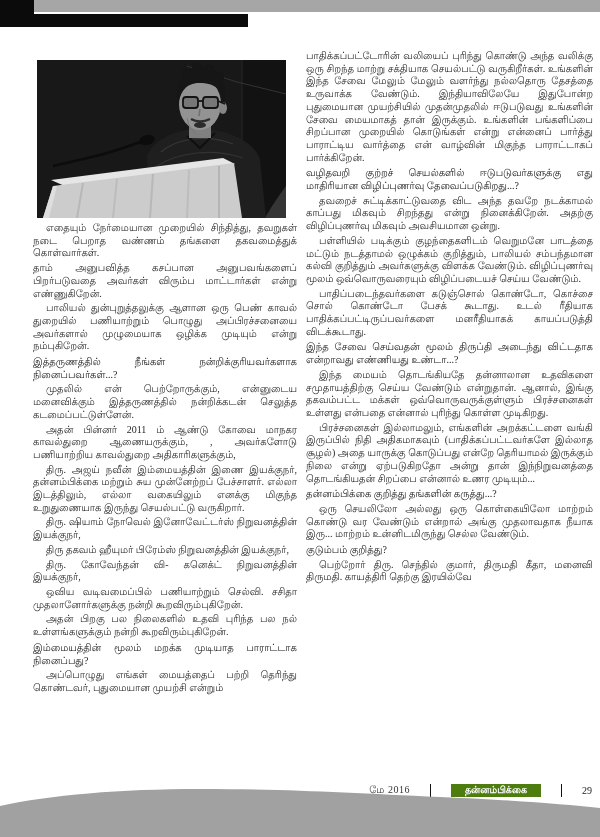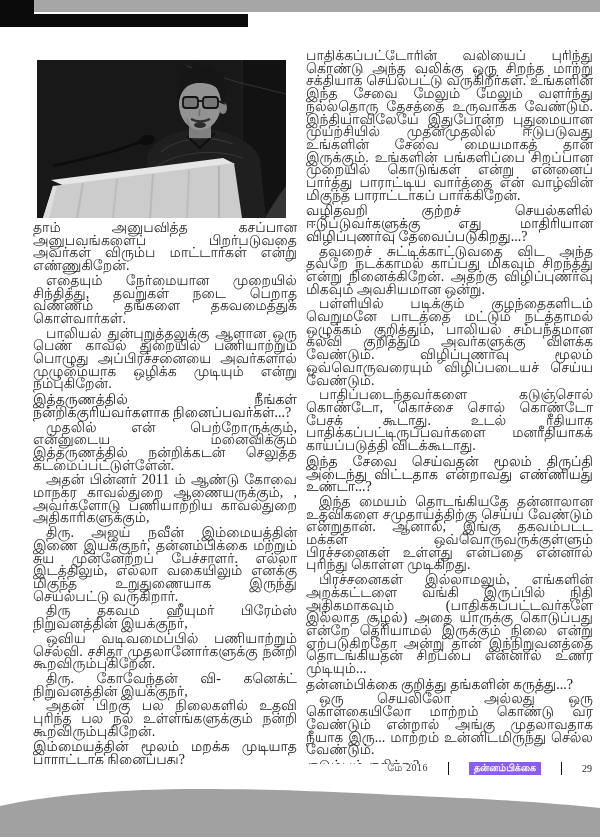--- a/index.html
+++ b/index.html
@@ -7,30 +7,30 @@
     position:relative;width:600px;height:837px;background:#ffffff;overflow:hidden;
     font-family:"Liberation Serif","DejaVu Serif",serif;color:#262626;
   }
   
   .hdr-gray{position:absolute;left:33px;top:0;width:567px;height:12px;background:#a6a6a6;}
   .hdr-black-sq{position:absolute;left:0;top:0;width:34px;height:15px;background:#0b0b0b;}
   .hdr-black-bar{position:absolute;left:0;top:14px;width:248px;height:13px;background:#0b0b0b;}
   
   .photo{position:absolute;left:37px;top:60px;width:249px;height:158px;display:block;}
   
-  .col{position:absolute;text-align:justify;font-size:14px;line-height:12.7px;overflow:hidden;}
+  .col{position:absolute;text-align:justify;font-size:10px;line-height:12.7px;overflow:hidden;}
   .col-left{left:33px;top:222px;width:264px;height:542px;}
   .col-right{left:306px;top:50px;width:287px;height:714px;}
   .para{margin:0 0 2px 0;text-indent:13px;}
   .para.flush{text-indent:0;}
   .q{margin:3px 0 2px 0;font-weight:normal;color:#161616;text-indent:0;}
   
-  .footer{position:absolute;right:8px;top:762px;display:flex;align-items:center;gap:20px;font-size:10px;color:#333;}
+  .footer{position:absolute;right:8px;top:784px;display:flex;align-items:center;gap:20px;font-size:10px;color:#333;}
   .footer .vbar{width:1px;height:13px;background:#111;display:inline-block;}
-  .footer .mag{background:#8b5cf6;color:#ffffff;font-weight:bold;padding:0 5px;line-height:13px;font-size:9.5px;}
+  .footer .mag{background:#4d7c0f;color:#ffffff;font-weight:bold;padding:0 14px;line-height:13px;font-size:9.5px;}
   .footer .pnum{color:#222;}
   .footer .date{letter-spacing:0.5px;}
   
   .wave{position:absolute;left:0;bottom:0;width:600px;height:77px;display:block;}
 </style>
 </head>
 <body>
 
 <div class="page">
 
@@ -77,32 +77,34 @@
     <polygon points="16,126 197,103 205,158 6,158" fill="#cccccc"></polygon>
     <line x1="46" y1="123" x2="40" y2="158" stroke="#b8b8b8" stroke-width="2"></line>
     <line x1="80" y1="119" x2="76" y2="158" stroke="#bcbcbc" stroke-width="2"></line>
     <line x1="116" y1="114" x2="113" y2="158" stroke="#b8b8b8" stroke-width="2"></line>
     <line x1="152" y1="110" x2="150" y2="158" stroke="#bdbdbd" stroke-width="2"></line>
     <line x1="182" y1="106" x2="182" y2="158" stroke="#b5b5b5" stroke-width="2"></line>
     <polygon points="6,158 16,126 20,126 12,158" fill="#dedede"></polygon>
   </svg>
 
   <div class="col col-left">
+    <p class="para">எதையும் நேர்மையான முறையில் சிந்தித்து, தவறுகள் நடை பெறாத வண்ணம் தங்களை தகவமைத்துக் கொள்வார்கள்.</p>
     <p class="para flush">தாம் அனுபவித்த கசப்பான அனுபவங்களைப் பிறர்படுவதை அவர்கள் விரும்ப மாட்டார்கள் என்று எண்ணுகிறேன்.</p>
-    <p class="para">எதையும் நேர்மையான முறையில் சிந்தித்து, தவறுகள் நடை பெறாத வண்ணம் தங்களை தகவமைத்துக் கொள்வார்கள்.</p>
     <p class="para">பாலியல் துன்புறுத்தலுக்கு ஆளான ஒரு பெண் காவல் துறையில் பணியாற்றும் பொழுது அப்பிரச்சனையை அவர்களால் முழுமையாக ஒழிக்க முடியும் என்று நம்புகிறேன்.</p>
     <p class="q">இத்தருணத்தில் நீங்கள் நன்றிக்குரியவர்களாக நினைப்பவர்கள்...?</p>
     <p class="para">முதலில் என் பெற்றோருக்கும், என்னுடைய மனைவிக்கும் இத்தருணத்தில் நன்றிக்கடன் செலுத்த கடமைப்பட்டுள்ளேன்.</p>
     <p class="para">அதன் பின்னர் 2011 ம் ஆண்டு கோவை மாநகர காவல்துறை ஆணையருக்கும், , அவர்களோடு பணியாற்றிய காவல்துறை அதிகாரிகளுக்கும்,</p>
     <p class="para">திரு. அஜய் நவீன் இம்மையத்தின் இணை இயக்குநர், தன்னம்பிக்கை மற்றும் சுய முன்னேற்றப் பேச்சாளர். எல்லா இடத்திலும், எல்லா வகையிலும் எனக்கு மிகுந்த உறுதுணையாக இருந்து செயல்பட்டு வருகிறார்.</p>
+    <p class="para">திரு. ஷியாம் நோவெல் இனோவேட்டர்ஸ் நிறுவனத்தின் இயக்குநர்,</p>
     <p class="para">திரு தகவம் ஹீயுமர் பிரேம்ஸ் நிறுவனத்தின் இயக்குநர்,</p>
+    <p class="para">திரு. கோவேந்தன் வி- கனெக்ட் நிறுவனத்தின் இயக்குநர்,</p>
     <p class="para">ஒவிய வடிவமைப்பில் பணியாற்றும் செல்வி. சசிதா முதலானோர்களுக்கு நன்றி கூறவிரும்புகிறேன்.</p>
-    <p class="para">திரு. கோவேந்தன் வி- கனெக்ட் நிறுவனத்தின் இயக்குநர்,</p>
     <p class="para">அதன் பிறகு பல நிலைகளில் உதவி புரிந்த பல நல் உள்ளங்களுக்கும் நன்றி கூறவிரும்புகிறேன்.</p>
     <p class="q">இம்மையத்தின் மூலம் மறக்க முடியாத பாராட்டாக நினைப்பது?</p>
+    <p class="para">அப்பொழுது எங்கள் மையத்தைப் பற்றி தெரிந்து கொண்டவர், புதுமையான முயற்சி என்றும்</p>
   </div>
 
   <div class="col col-right">
     <p class="para flush">பாதிக்கப்பட்டோரின் வலியைப் புரிந்து கொண்டு அந்த வலிக்கு ஒரு சிறந்த மாற்று சக்தியாக செயல்பட்டு வருகிறீர்கள். உங்களின் இந்த சேவை மேலும் மேலும் வளர்ந்து நல்லதொரு தேசத்தை உருவாக்க வேண்டும். இந்தியாவிலேயே இதுபோன்ற புதுமையான முயற்சியில் முதன்முதலில் ஈடுபடுவது உங்களின் சேவை மையமாகத் தான் இருக்கும். உங்களின் பங்களிப்பை சிறப்பான முறையில் கொடுங்கள் என்று என்னைப் பார்த்து பாராட்டிய வார்த்தை என் வாழ்வின் மிகுந்த பாராட்டாகப் பார்க்கிறேன்.</p>
     <p class="q">வழிதவறி குற்றச் செயல்களில் ஈடுபடுவர்களுக்கு எது மாதிரியான விழிப்புணர்வு தேவைப்படுகிறது...?</p>
     <p class="para">தவறைச் சுட்டிக்காட்டுவதை விட அந்த தவறே நடக்காமல் காப்பது மிகவும் சிறந்தது என்று நினைக்கிறேன். அதற்கு விழிப்புணர்வு மிகவும் அவசியமான ஒன்று.</p>
     <p class="para">பள்ளியில் படிக்கும் குழந்தைகளிடம் வெறுமனே பாடத்தை மட்டும் நடத்தாமல் ஒழுக்கம் குறித்தும், பாலியல் சம்பந்தமான கல்வி குறித்தும் அவர்களுக்கு விளக்க வேண்டும். விழிப்புணர்வு மூலம் ஒவ்வொருவரையும் விழிப்படையச் செய்ய வேண்டும்.</p>
     <p class="para">பாதிப்படைந்தவர்களை கடுஞ்சொல் கொண்டோ, கொச்சை சொல் கொண்டோ பேசக் கூடாது. உடல் ரீதியாக பாதிக்கப்பட்டிருப்பவர்களை மனரீதியாகக் காயப்படுத்தி விடக்கூடாது.</p>
     <p class="q">இந்த சேவை செய்வதன் மூலம் திருப்தி அடைந்து விட்டதாக என்றாவது எண்ணியது உண்டா...?</p>
     <p class="para">இந்த மையம் தொடங்கியதே தன்னாலான உதவிகளை சமுதாயத்திற்கு செய்ய வேண்டும் என்றுதான். ஆனால், இங்கு தகவம்பட்ட மக்கள் ஒவ்வொருவருக்குள்ளும் பிரச்சனைகள் உள்ளது என்பதை என்னால் புரிந்து கொள்ள முடிகிறது.</p>

